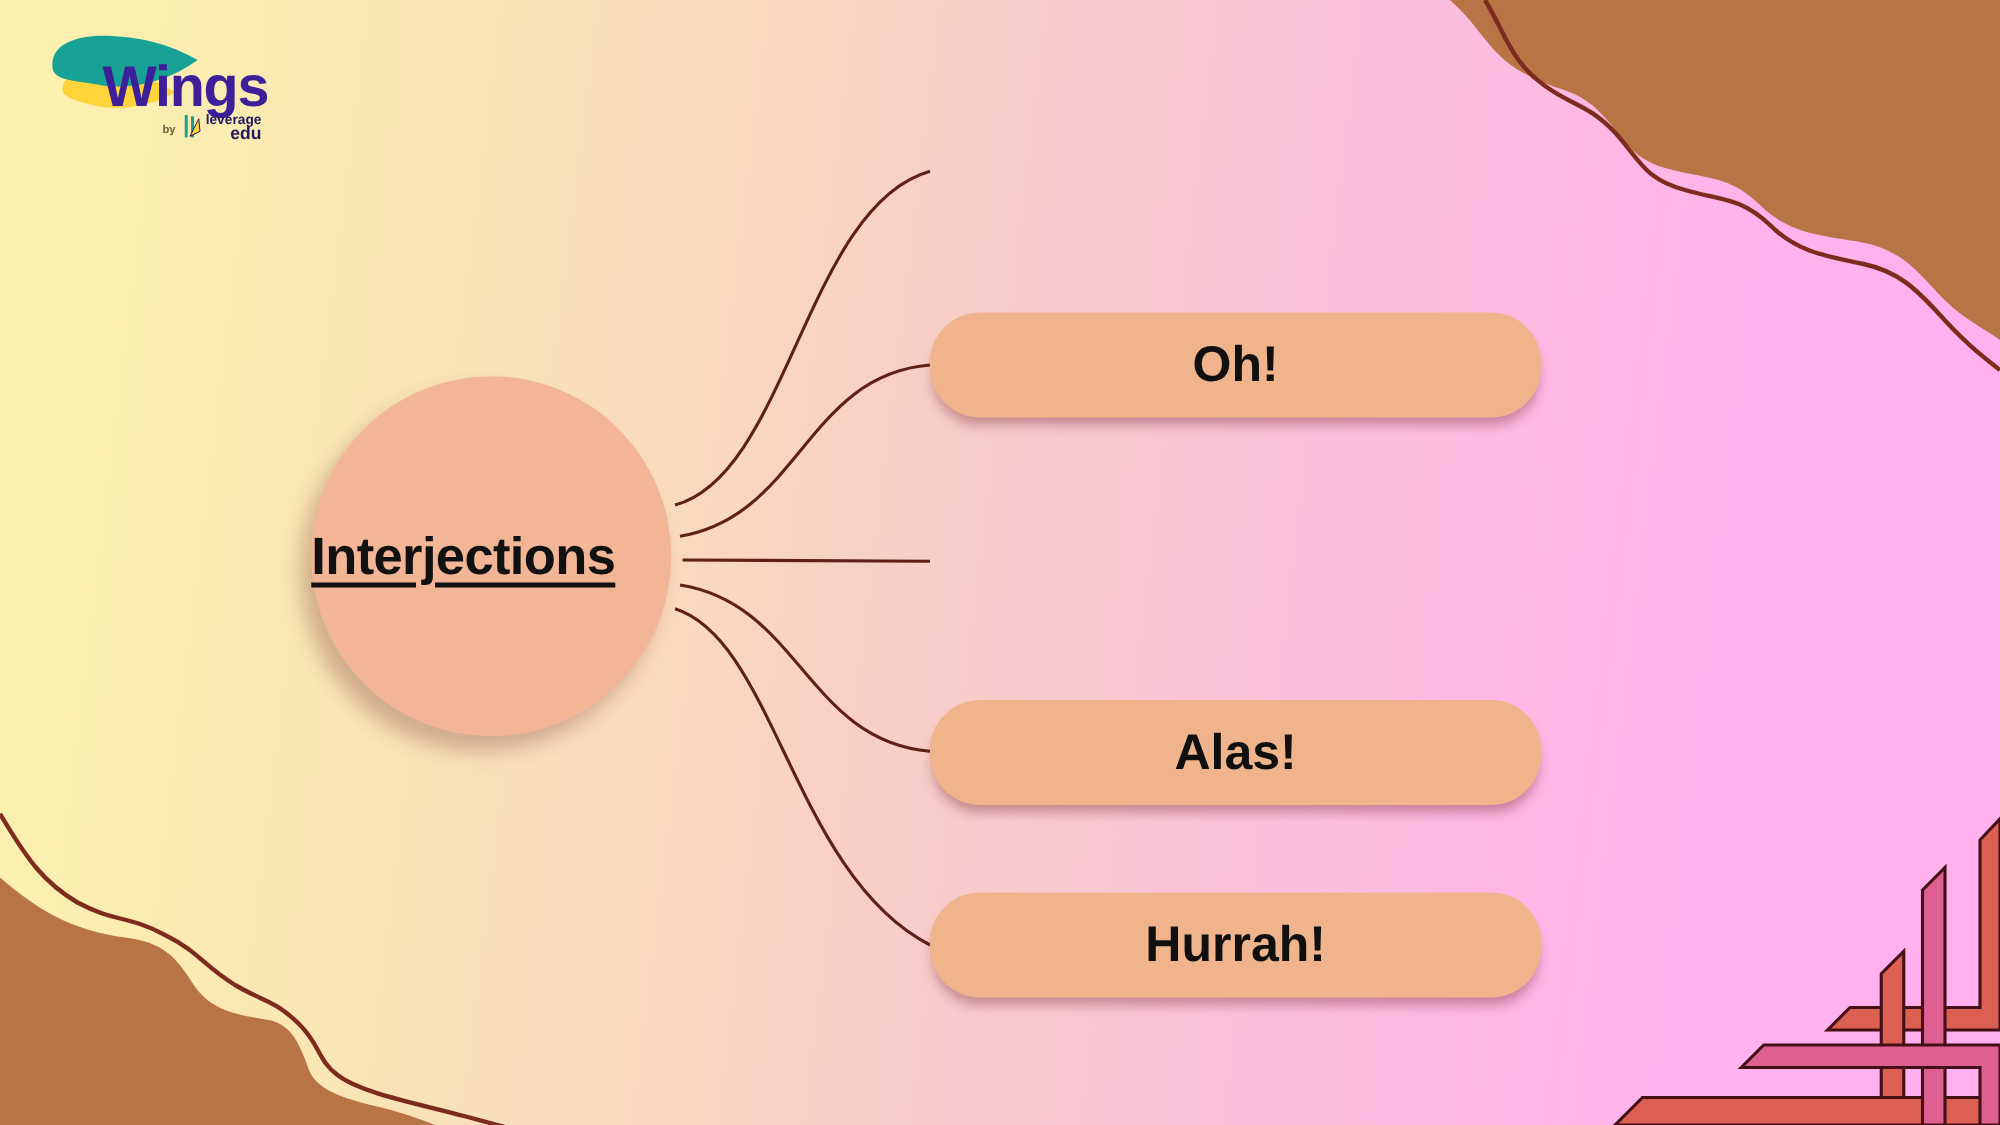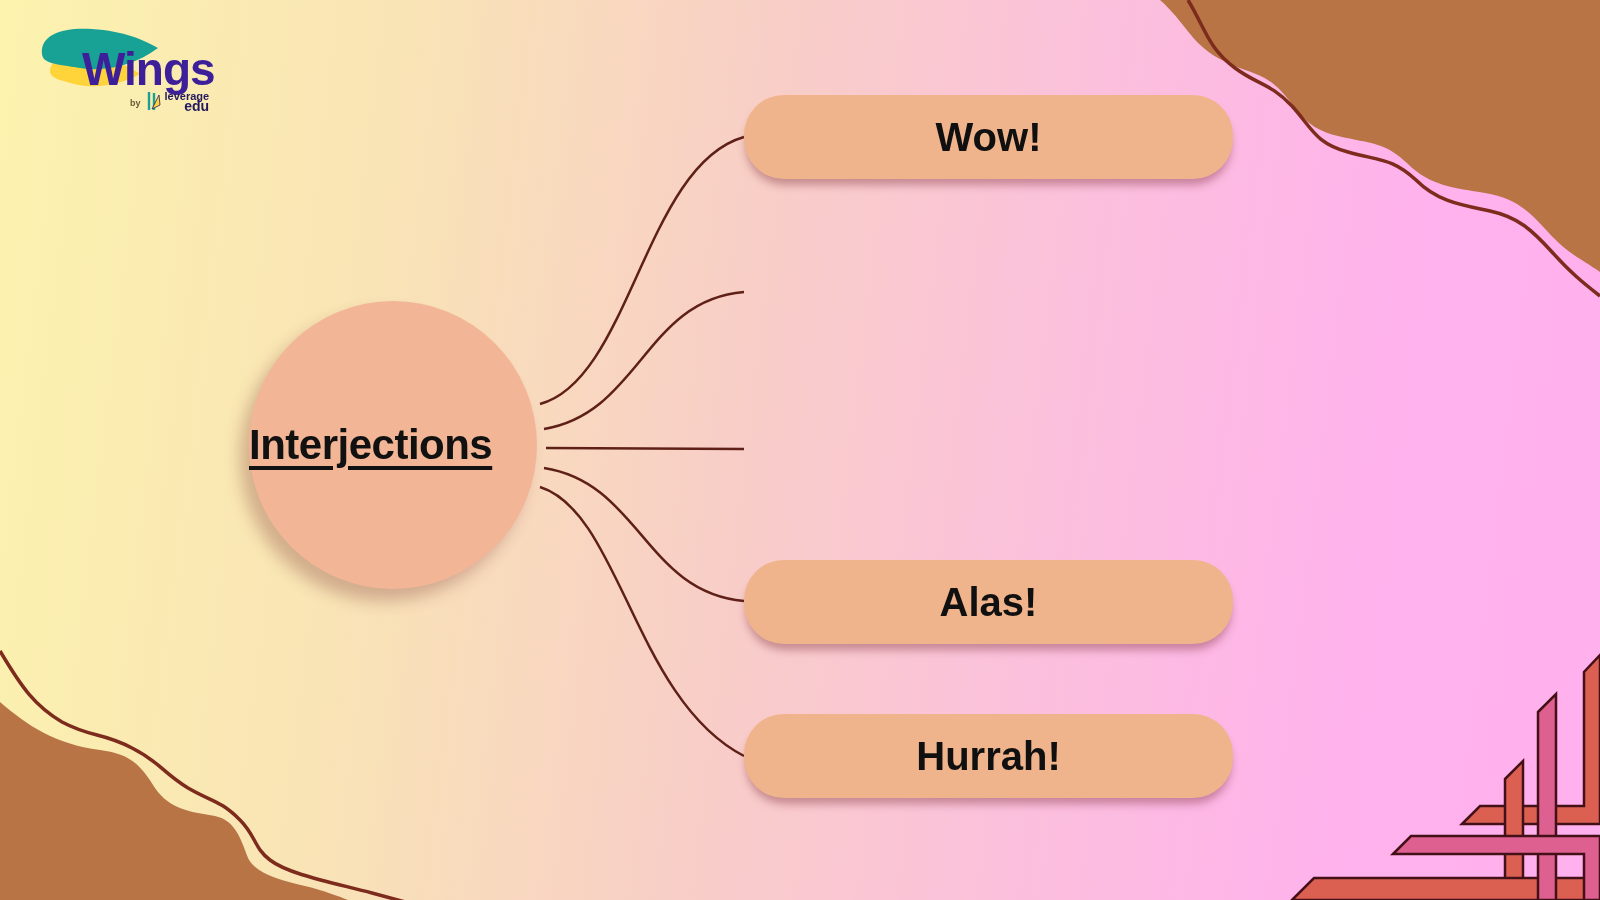--- a/index.html
+++ b/index.html
@@ -108,22 +108,22 @@
           <span class="lev2">edu</span>
         </span>
       </span>
     </div>
   </div>
 
   <div class="center-circle">
     <span class="center-label">Interjections</span>
   </div>
 
-  <div class="node" style="top:95px">
-    <span class="node-label">Wow!</span>
+  <div class="node" style="top:250px">
+    <span class="node-label">Oh!</span>
   </div>
   <div class="node" style="top:560px">
     <span class="node-label">Alas!</span>
   </div>
   <div class="node" style="top:714px">
     <span class="node-label">Hurrah!</span>
   </div>
 
 </div>
 

